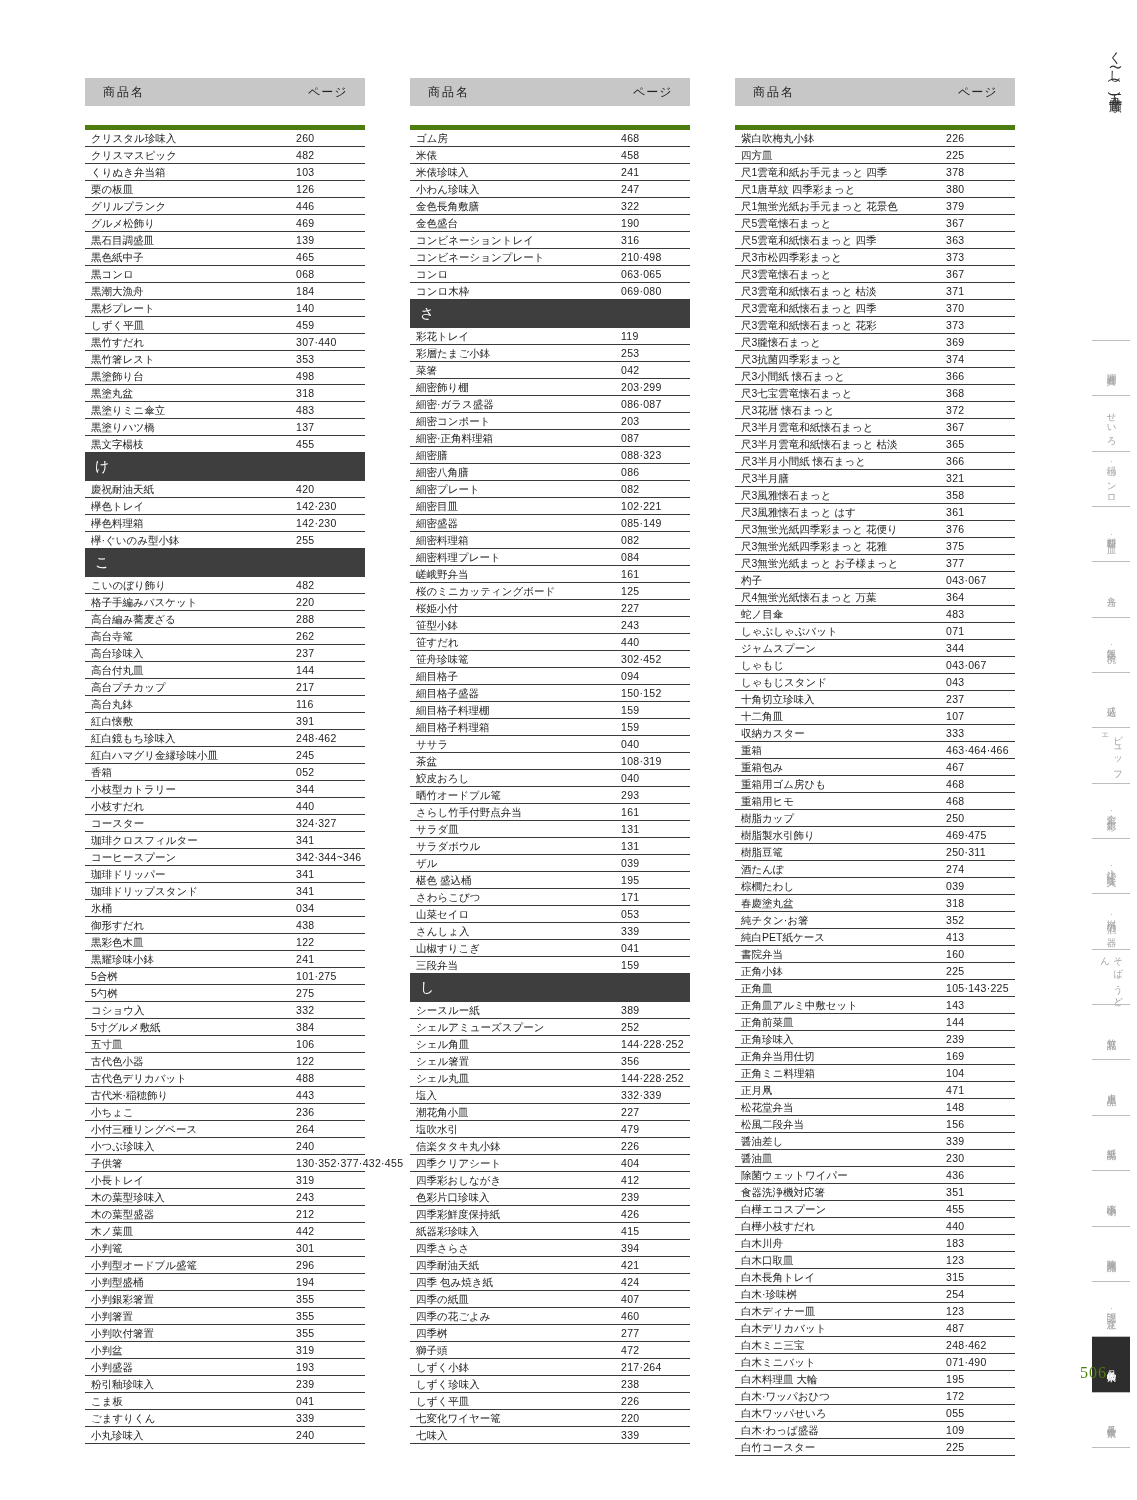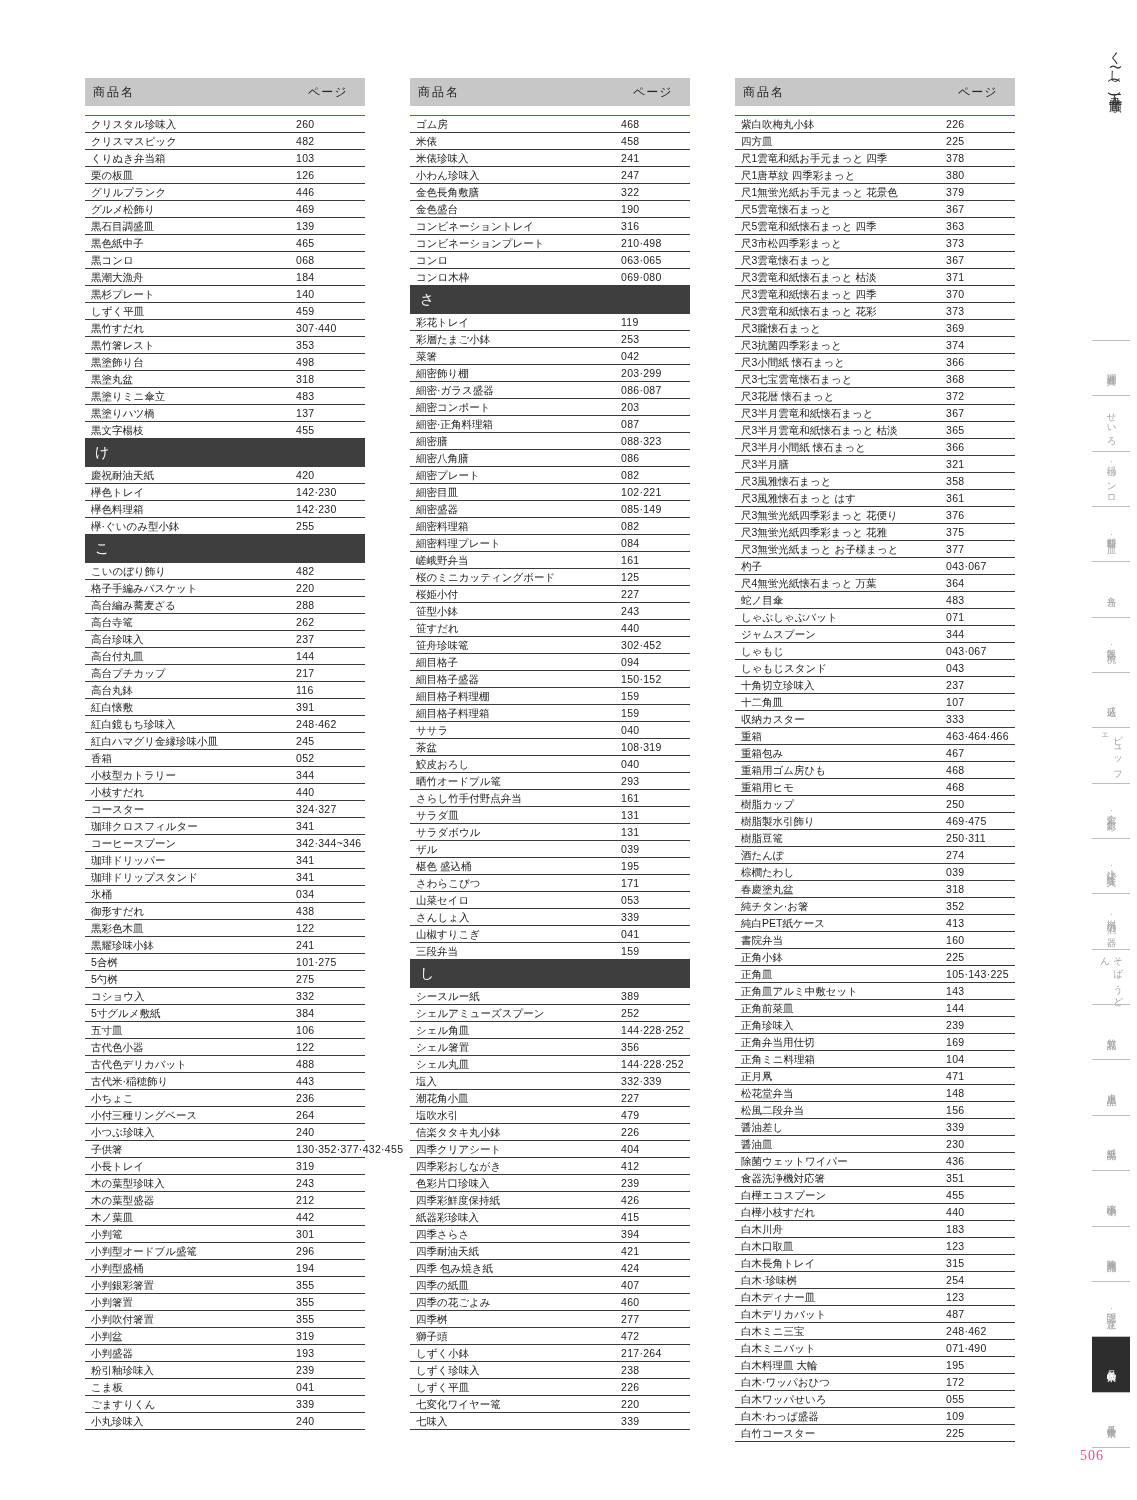--- a/index.html
+++ b/index.html
@@ -9,24 +9,24 @@
     font-family:"Liberation Sans","DejaVu Sans",sans-serif;
     color:#1c1c1c;
   }
   .col { position:absolute; top:78px; width:280px; }
   #col0 { left:85px; }
   #col1 { left:410px; }
   #col2 { left:735px; }
   .col-head {
     height:28px; background:#c7c7c7; position:relative;
     font-size:12px; line-height:28px; color:#222;
-    padding-left:8px; letter-spacing:2px;
+    padding-left:18px; letter-spacing:2px;
   }
   .col-head .ph { position:absolute; left:223px; letter-spacing:1px; }
-  .rows { margin-top:9px; border-top:1px solid #4d7c0f; }
+  .rows { margin-top:19px; border-top:5px solid #4d7c0f; }
   .row {
     position:relative; height:17px; line-height:16px;
     border-bottom:1px solid #3a3a3a;
     font-size:10.5px; white-space:nowrap; padding-left:6px;
   }
   .row .pg { position:absolute; left:211px; top:0; letter-spacing:0.3px; }
   .section-bar {
     height:28px; background:#3e3e3e; color:#ffffff;
     font-size:14px; line-height:27px; padding-left:10px; letter-spacing:1px;
   }
@@ -41,23 +41,23 @@
     display:flex; flex-direction:column;
   }
   .tab {
     flex:1; display:flex; align-items:center; justify-content:center;
     writing-mode:vertical-rl; font-size:9.5px; color:#a5a5a5;
     border-top:1px solid #bdbdbd; letter-spacing:1px;
   }
   .tab:last-child { border-bottom:1px solid #bdbdbd; }
   .tab.active { background:#2d2d2d; color:#ffffff; }
   .page-number {
-    position:absolute; left:1080px; top:1448px;
+    position:absolute; left:1080px; top:1364px;
     font-family:"Liberation Serif","DejaVu Serif",serif;
-    font-size:14px; color:#ec4899; letter-spacing:1px;
+    font-size:16px; color:#4d7c0f; letter-spacing:1px;
   }
 </style>
 </head>
 <body>
 
 <div class="col" id="col0">
   <div class="col-head">
     <span>商品名</span>
     <span class="ph">ページ</span>
   </div>

